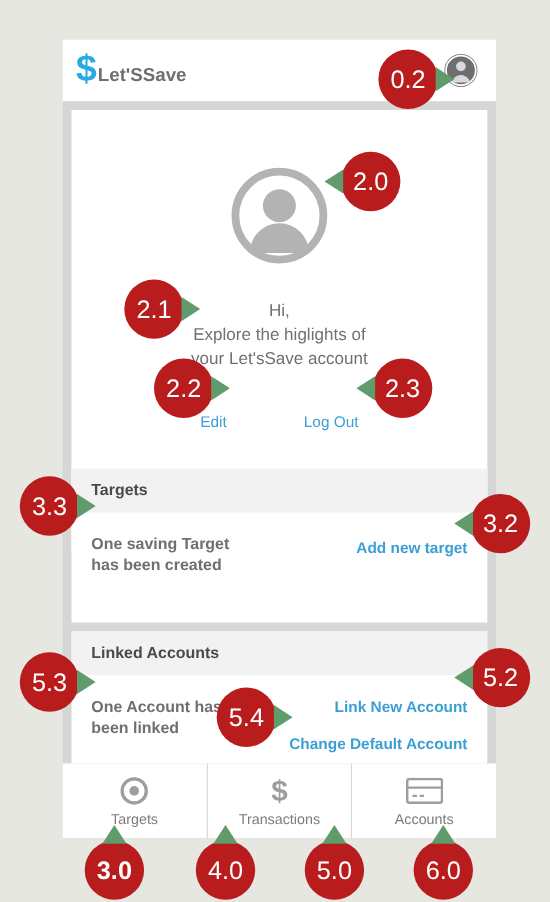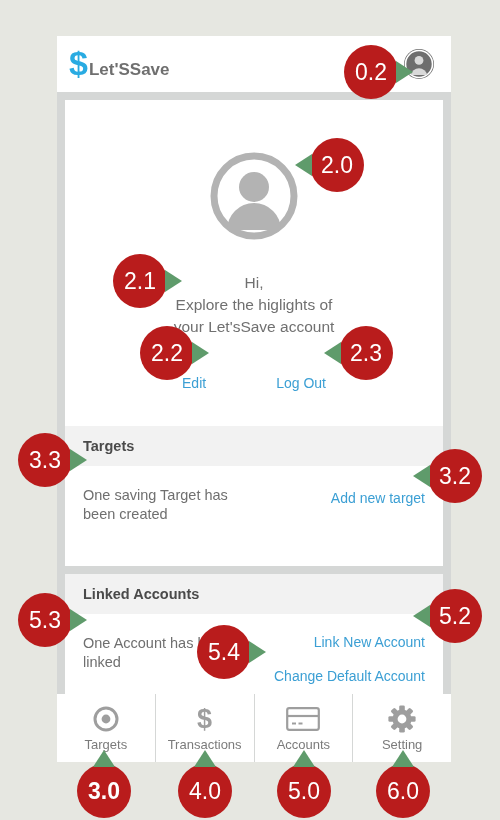--- a/index.html
+++ b/index.html
@@ -130,20 +130,21 @@
     box-sizing: border-box;
     color: #4a4a4a;
     font-size: 14.5px;
     font-weight: bold;
   }
   .section-body {
     position: relative;
     padding: 18px;
     box-sizing: border-box;
     height: calc(100% - 40px);
+    font-weight: bold;
   }
   .section-status {
     position: absolute;
     left: 18px;
     top: 20px;
     width: 150px;
     color: #6f6f6f;
     font-size: 14.5px;
     line-height: 19px;
   }
@@ -332,35 +333,20 @@
         <svg width="34" height="24" viewBox="0 0 34 24">
           <rect x="1.2" y="1.2" width="31.6" height="21.6" rx="2" ry="2" fill="none" stroke="#9e9e9e" stroke-width="2.2"></rect>
           <line x1="1.2" y1="9" x2="32.8" y2="9" stroke="#9e9e9e" stroke-width="2.2"></line>
           <line x1="6" y1="16.5" x2="10" y2="16.5" stroke="#9e9e9e" stroke-width="2"></line>
           <line x1="12.5" y1="16.5" x2="16.5" y2="16.5" stroke="#9e9e9e" stroke-width="2"></line>
         </svg>
       </div>
       <div class="nav-label">Accounts</div>
     </div>
 
-    <div class="nav-item">
-      <div class="nav-icon">
-        <svg width="28" height="28" viewBox="0 0 28 28">
-          <g fill="#9e9e9e">
-            <rect x="11.2" y="0.4" width="5.6" height="27.2" rx="1.4"></rect>
-            <rect x="11.2" y="0.4" width="5.6" height="27.2" rx="1.4" transform="rotate(45 14 14)"></rect>
-            <rect x="11.2" y="0.4" width="5.6" height="27.2" rx="1.4" transform="rotate(90 14 14)"></rect>
-            <rect x="11.2" y="0.4" width="5.6" height="27.2" rx="1.4" transform="rotate(135 14 14)"></rect>
-            <circle cx="14" cy="14" r="9.6"></circle>
-          </g>
-          <circle cx="14" cy="14" r="4.4" fill="#ffffff"></circle>
-        </svg>
-      </div>
-      <div class="nav-label">Setting</div>
-    </div>
 
   </div>
 </div>
 
 <div class="bubble tail-right" style="left:344px; top:45px;">0.2</div>
 <div class="bubble tail-left" style="left:310px; top:138px;">2.0</div>
 <div class="bubble tail-right" style="left:113px; top:254px;">2.1</div>
 <div class="bubble tail-right" style="left:140px; top:326px;">2.2</div>
 <div class="bubble tail-left" style="left:339px; top:326px;">2.3</div>
 <div class="bubble tail-right" style="left:18px;  top:433px;">3.3</div>

